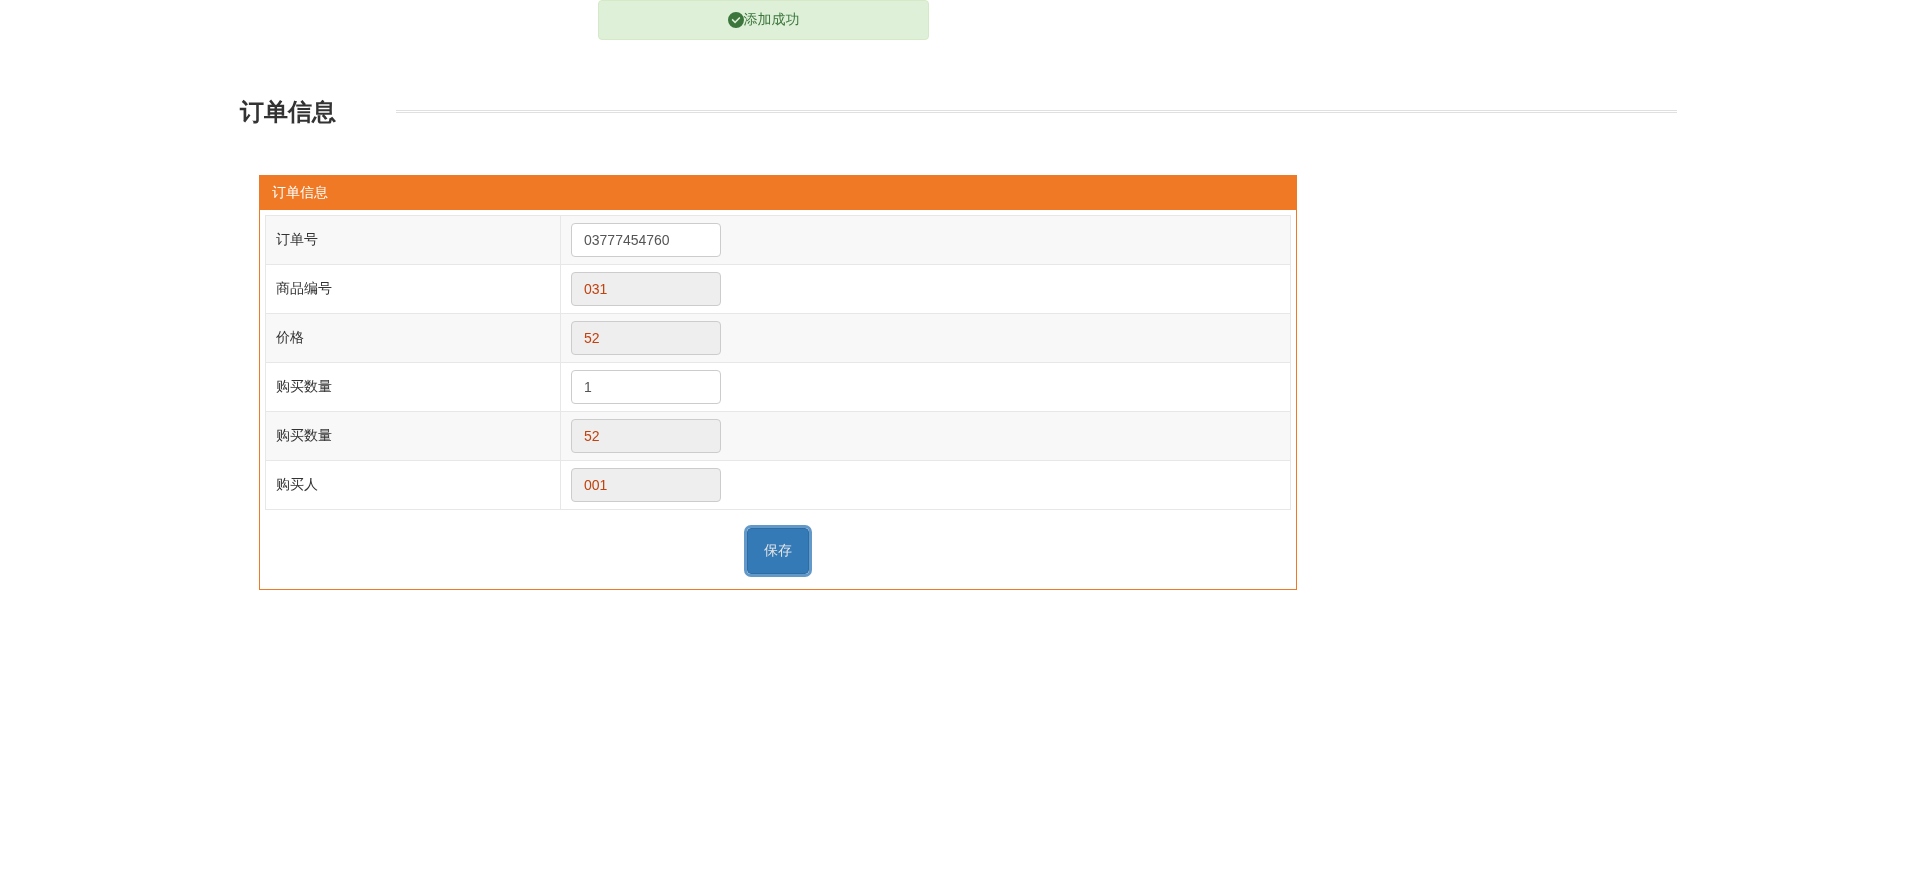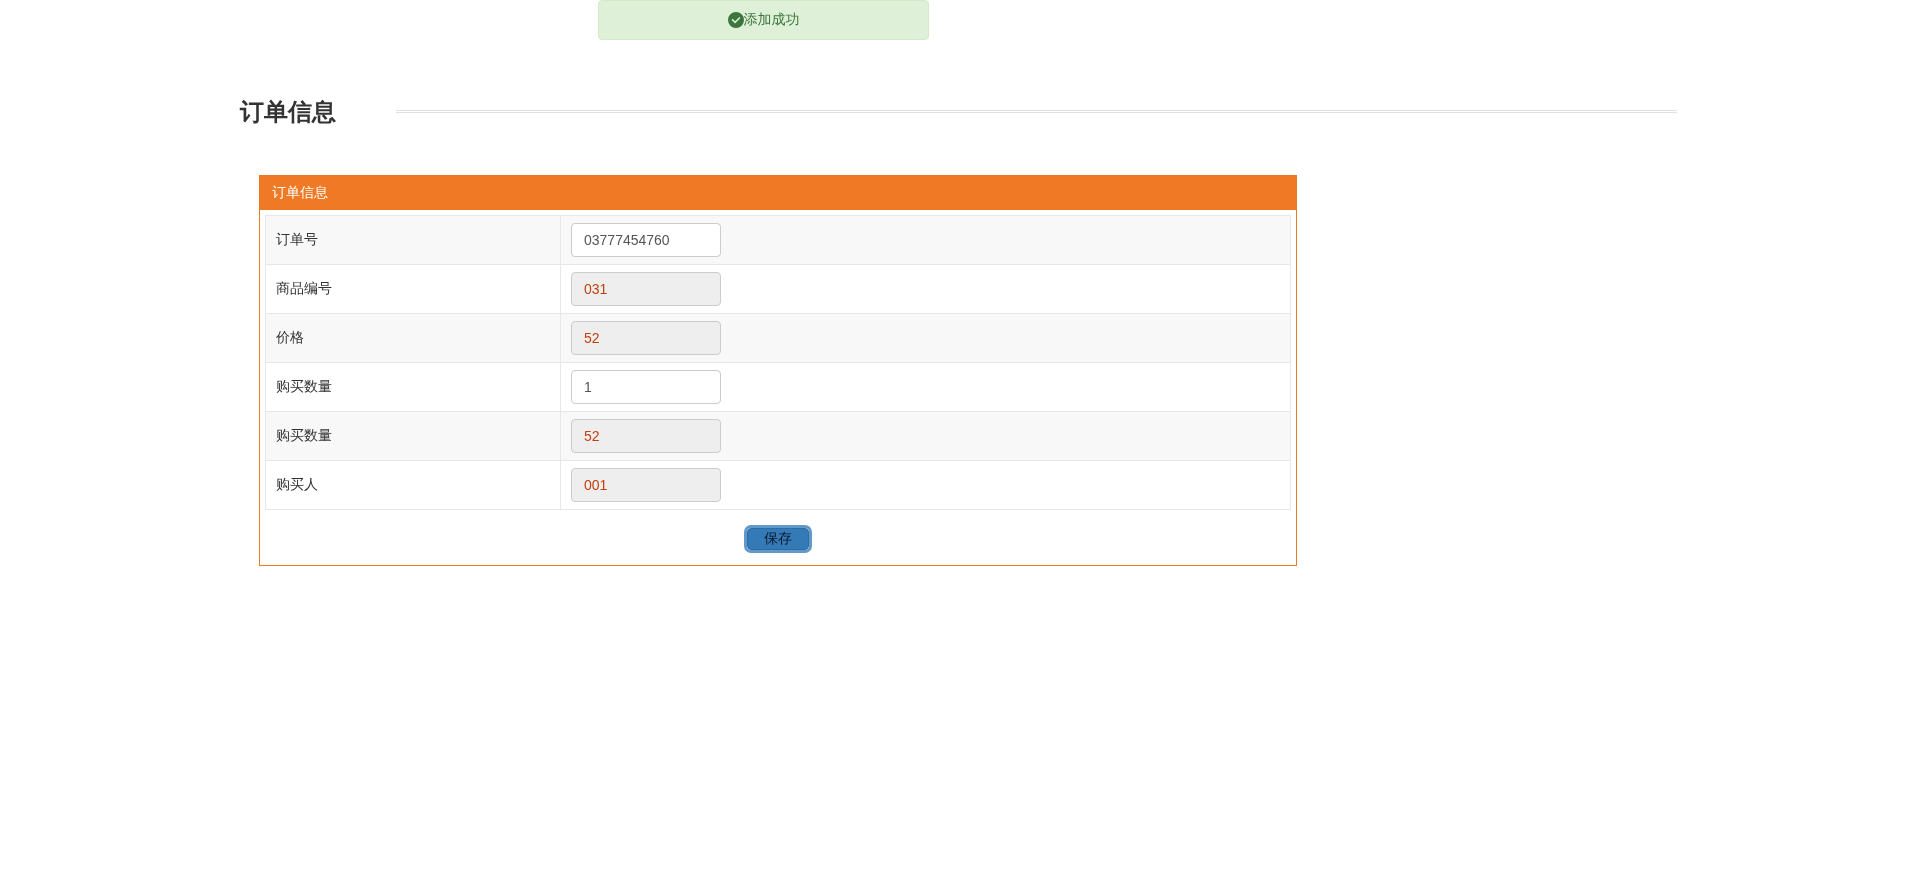--- a/index.html
+++ b/index.html
@@ -120,23 +120,23 @@
       background-color: #eeeeee;
       color: #c2410c;
       cursor: not-allowed;
     }
     .btn-row {
       text-align: center;
       padding: 18px 0 10px 0;
     }
     .btn-save {
       display: inline-block;
-      padding: 1px 16px;
-      font-size: 14px;
-      color: #0f172a;
+      padding: 13px 16px;
+      font-size: 14px;
+      color: #e5e5e5;
       background-color: #337ab7;
       border: 1px solid #2e6da4;
       border-radius: 4px;
       cursor: pointer;
       outline: 3px solid #6399c9;
       outline-offset: 0;
     }
   </style>
 </head>
 <body>

